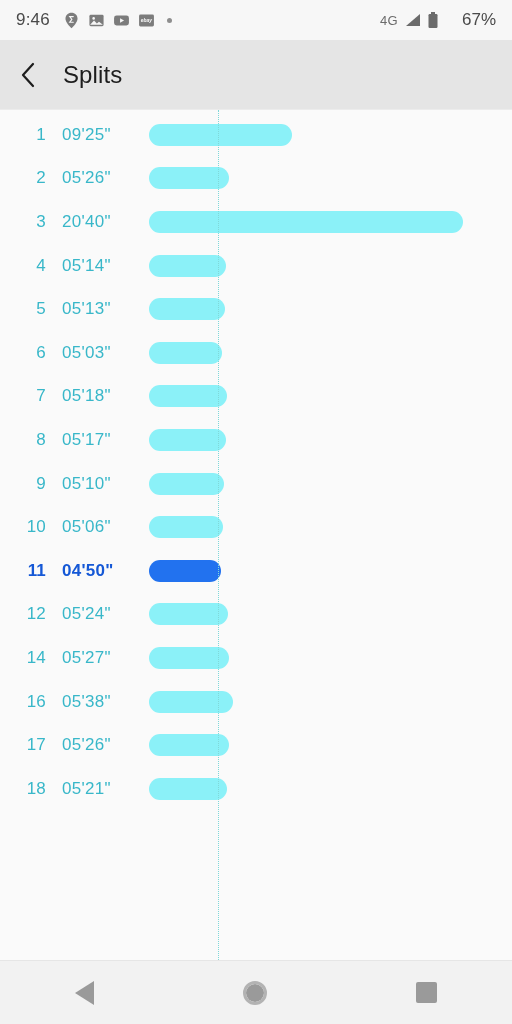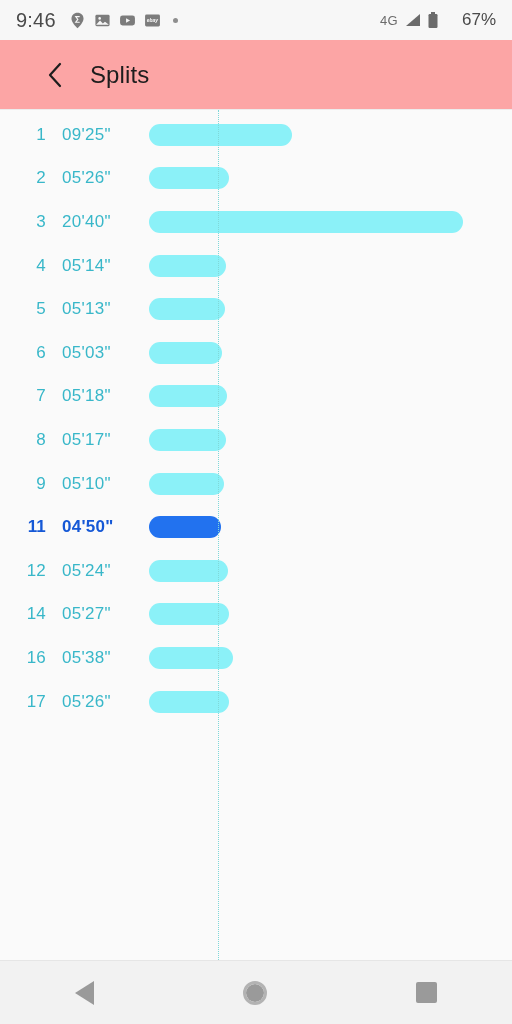--- a/index.html
+++ b/index.html
@@ -18,38 +18,38 @@
 
   
   .statusbar {
     height: 40px;
     background: #f7f7f7;
     display: flex; align-items: center;
     padding: 0 16px;
     flex: 0 0 40px;
   }
   .sb-time {
-    font-size: 20px;
+    font-size: 17px;
     color: #4a4a4a;
     font-weight: 400;
     letter-spacing: .2px;
   }
   .sb-icons { display: flex; align-items: center; gap: 8px; margin-left: 13px; }
   .sb-ic { width: 17px; height: 17px; display: block; }
   .sb-dot { width: 5px; height: 5px; border-radius: 50%; background: #8e8e8e; margin-left: 4px; }
   .sb-right { margin-left: auto; display: flex; align-items: center; gap: 5px; }
   .sb-4g { font-size: 13px; color: #6b6b6b; letter-spacing: .3px; }
   .sb-pct { font-size: 17px; color: #4a4a4a; margin-left: 18px; }
 
   
   .appbar {
     height: 70px;
-    background: #fca5a5;
+    background: #e5e5e5;
     display: flex; align-items: center;
-    padding-left: 40px;
+    padding-left: 13px;
     border-bottom: 1px solid #ececec;
     flex: 0 0 70px;
   }
   .back-btn {
     width: 30px; height: 30px;
     display: flex; align-items: center; justify-content: center;
     cursor: pointer;
   }
   .page-title {
     font-size: 24px;
@@ -284,20 +284,27 @@
           <span class="bar" style="width: 77px;"></span>
         </span>
       </div>
       <div class="row">
         <span class="row-idx">9</span>
         <span class="row-time">05'10"</span>
         <span class="bar-area">
           <span class="bar" style="width: 75px;"></span>
         </span>
       </div>
+      <div class="row">
+        <span class="row-idx">10</span>
+        <span class="row-time">05'06"</span>
+        <span class="bar-area">
+          <span class="bar" style="width: 74px;"></span>
+        </span>
+      </div>
       <div class="row best">
         <span class="row-idx">11</span>
         <span class="row-time">04'50"</span>
         <span class="bar-area">
           <span class="bar" style="width: 72px;"></span>
         </span>
       </div>
       <div class="row">
         <span class="row-idx">12</span>
         <span class="row-time">05'24"</span>
@@ -317,20 +324,27 @@
         <span class="row-time">05'38"</span>
         <span class="bar-area">
           <span class="bar" style="width: 84px;"></span>
         </span>
       </div>
       <div class="row">
         <span class="row-idx">17</span>
         <span class="row-time">05'26"</span>
         <span class="bar-area">
           <span class="bar" style="width: 80px;"></span>
+        </span>
+      </div>
+      <div class="row">
+        <span class="row-idx">18</span>
+        <span class="row-time">05'21"</span>
+        <span class="bar-area">
+          <span class="bar" style="width: 78px;"></span>
         </span>
       </div>
     </div>
 
   <div class="navbar">
     <span class="nav-back"></span>
     <span class="nav-home"></span>
     <span class="nav-recent"></span>
   </div>
 

